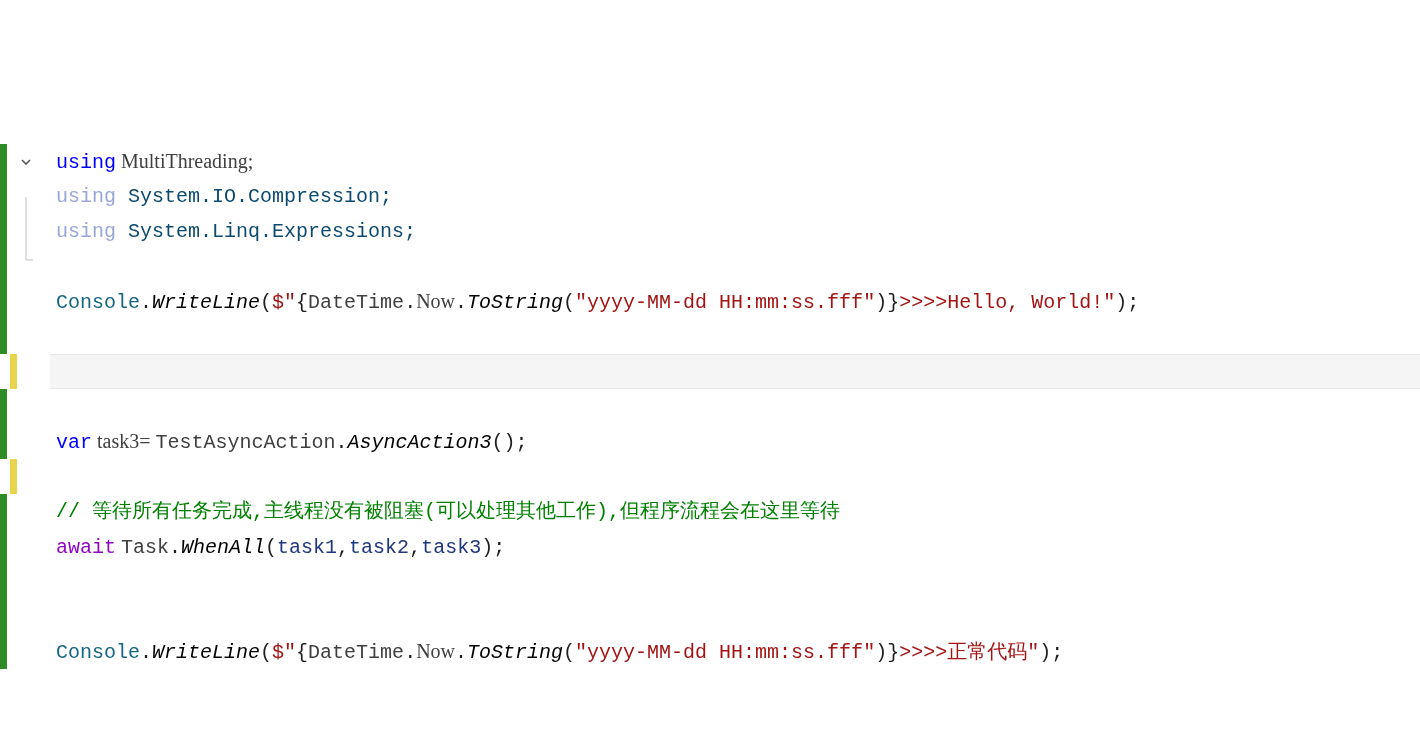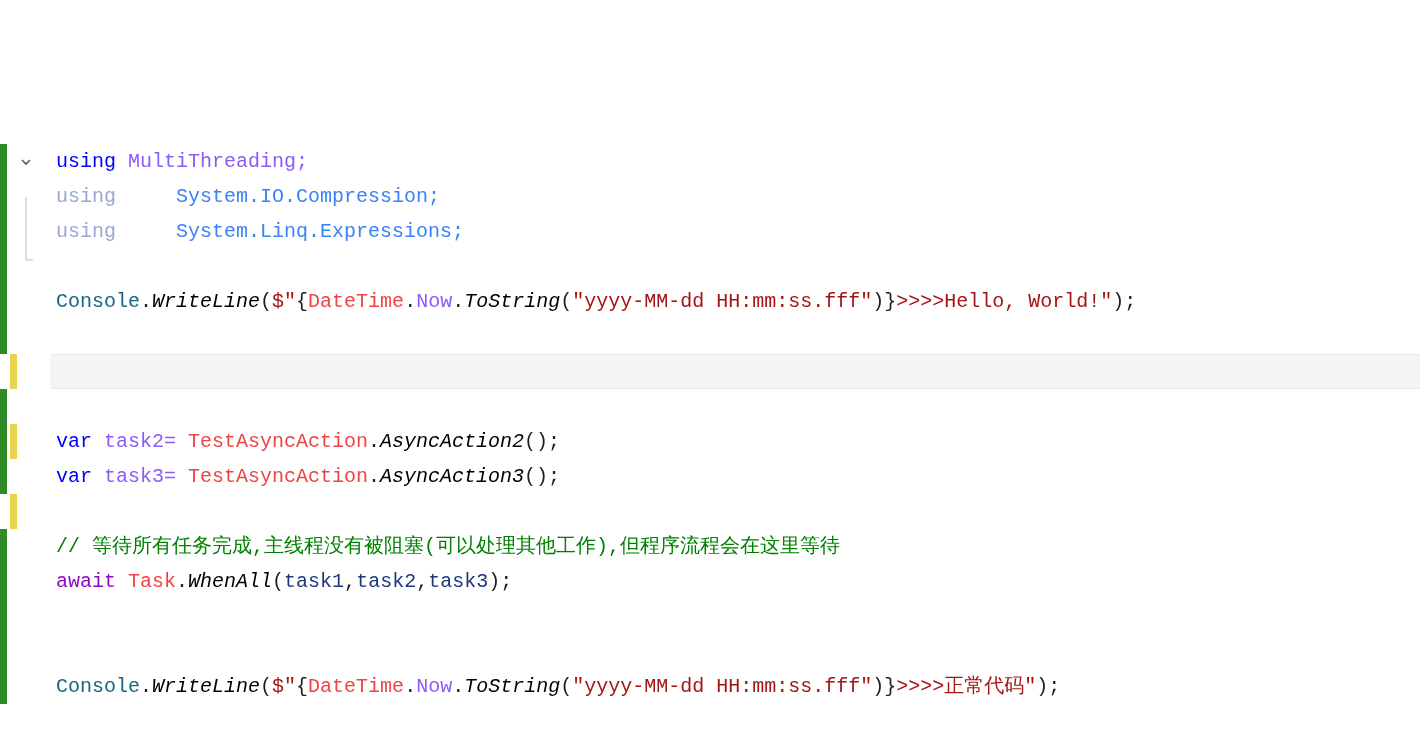--- a/index.html
+++ b/index.html
@@ -66,23 +66,23 @@
     left: 50px;
     right: 0;
     top: 0;
     bottom: 0;
     z-index: 0;
   }
   .code > span { position: relative; z-index: 1; }
 
   .kw { color: #0000ff; }
   .faded .kw-f { color: #9aa7d6; }
-  .faded .txt-f { color: #3b82f6; margin-left: 48px; }
-  .txt { color: #8b5cf6; }
-  .type { color: #ef4444; }
+  .faded .txt-f { color: #0c4a6e; }
+  .txt { color: #404040; font-family: Liberation Serif, serif; }
+  .type { color: #404040; }
   .typedark { color: #16667f; }
   .method { color: #000000; font-style: italic; }
   .str { color: #a31515; }
   .punct { color: #1f1f1f; }
   .comment { color: #008000; }
   .local { color: #1f377f; text-align: right; }
 
   svg.bracket { position:absolute; top:0; left:0; }
 </style>
 </head>
@@ -180,28 +180,20 @@
     <div class="gutter">
       <div class="change-bar green"></div>
       <div class="marker-bar"></div>
       <div class="fold-icon"></div>
     </div>
   </div>
 
   
 
   
-  <div class="line">
-    <div class="gutter">
-      <div class="change-bar green"></div>
-      <div class="marker-bar yellow"></div>
-      <div class="fold-icon"></div>
-    </div>
-    <div class="code"><span class="kw">var</span><span class="txt"> task2= </span><span class="type">TestAsyncAction</span><span class="punct">.</span><span class="method">AsyncAction2</span><span class="punct">();</span></div>
-  </div>
 
   
   <div class="line">
     <div class="gutter">
       <div class="change-bar green"></div>
       <div class="marker-bar"></div>
       <div class="fold-icon"></div>
     </div>
     <div class="code"><span class="kw">var</span><span class="txt"> task3= </span><span class="type">TestAsyncAction</span><span class="punct">.</span><span class="method">AsyncAction3</span><span class="punct">();</span></div>
   </div>

